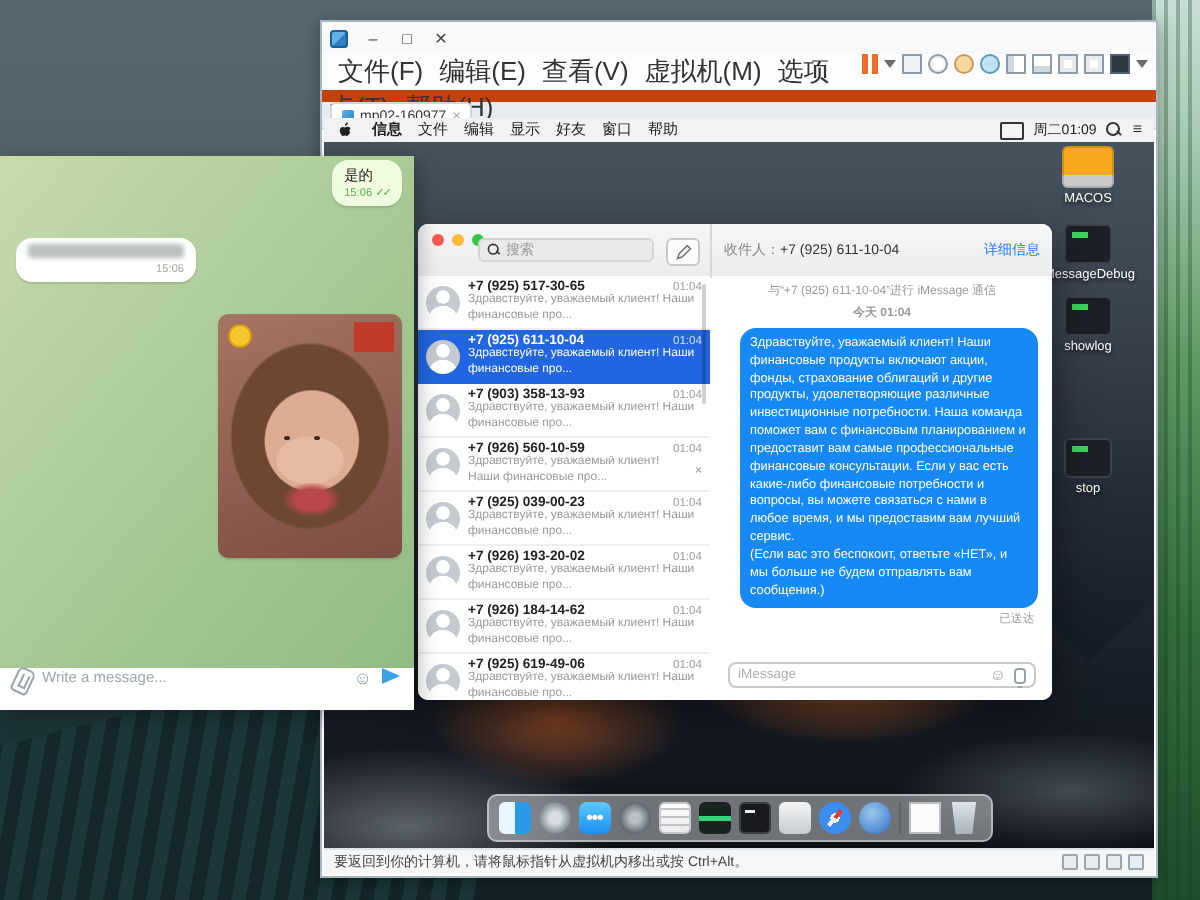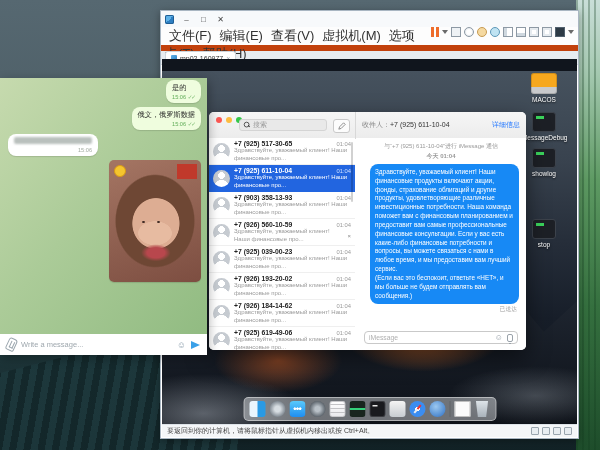--- a/index.html
+++ b/index.html
@@ -146,40 +146,40 @@
   .dock-icon.safari{border-radius:50%;background:radial-gradient(circle at 50% 50%,#fff 0 20%,#3b8df0 21% 100%);position:relative;}
   .dock-icon.safari::after{content:"";position:absolute;left:7px;top:3px;width:2px;height:10px;background:linear-gradient(180deg,#e33 50%,#eee 50%);transform:rotate(40deg);}
   .dock-icon.contacts{border-radius:50%;background:radial-gradient(circle at 40% 35%,#9cc8f0,#2d6fc2);}
   .dock-icon.dock-separator{width:1px;height:16px;border-radius:0;background:rgba(70,70,70,.35);}
   .dock-icon.document{background:#fbfbfb;box-shadow:inset 0 0 0 1px #bfbfbf;border-radius:1px;}
   .dock-icon.trash{background:linear-gradient(180deg,#dde3e8,#a9b2ba);clip-path:polygon(12% 0,88% 0,76% 100%,24% 100%);border-radius:0;}
 
   
   #telegram{position:absolute;left:0;top:78px;width:207px;height:277px;z-index:8;
     background:linear-gradient(130deg,#c6daae 0%,#abcb98 45%,#8fba80 100%);box-shadow:2px 3px 10px rgba(0,0,0,.3);}
-  .tg-msgs{position:absolute;left:0;right:0;top:0;bottom:21px;padding:2px 6px 0 8px;display:flex;flex-direction:column;gap:4px;overflow:hidden;}
+  .tg-msgs{position:absolute;left:0;right:0;top:0;bottom:21px;padding:2px 6px 0 8px;display:flex;flex-direction:column;gap:16px;overflow:hidden;}
   .tg-row{display:flex;}
   .tg-row.out{justify-content:flex-end;}
   .tg-bubble{position:relative;background:#fff;border-radius:8px;padding:3px 6px;font-size:7.2px;color:#222;box-shadow:0 1px 1px rgba(0,0,0,.12);max-width:150px;}
   .tg-row.out .tg-bubble{background:#effdde;}
   .tg-meta{display:block;text-align:right;font-size:5.6px;color:#a2aba0;margin-top:1px;}
   .tg-row.out .tg-meta{color:#61ad58;}
   .tg-ticks{letter-spacing:-1px;}
   .tg-row.t-redacted .tg-text{display:inline-block;width:78px;height:7px;background:#b9c0bd;border-radius:2px;filter:blur(1.2px);}
   .tg-row.t-photo .tg-bubble{width:92px;height:122px;padding:0;overflow:hidden;border-radius:5px;
     background:
       radial-gradient(ellipse 16% 7% at 51% 76%,#b8474d 0 60%,rgba(0,0,0,0) 100%),
       radial-gradient(ellipse 30% 16% at 50% 60%,#e7bba1 0 60%,rgba(0,0,0,0) 62%),
       radial-gradient(ellipse 42% 34% at 51% 52%,#ddad93 0 60%,rgba(0,0,0,0) 62%),
       radial-gradient(ellipse 68% 60% at 50% 50%,#6e4734 0 62%,rgba(0,0,0,0) 64%),
       linear-gradient(80deg,#c0392b 0 0) 94% 4%/20px 15px no-repeat,
       linear-gradient(160deg,#a47563,#7d4e41);}
   .tg-row.t-photo .tg-bubble::before{content:"";position:absolute;left:36%;top:50%;width:3px;height:2px;border-radius:50%;background:#3a2620;box-shadow:15px 0 #3a2620;}
   .tg-row.t-photo .tg-bubble::after{content:"";position:absolute;left:5px;top:5px;width:12px;height:12px;border-radius:50%;background:#f5c52e;border:1px solid #d79a18;box-sizing:border-box;}
-  .tg-input{position:absolute;left:0;right:0;bottom:0;height:21px;background:#fff;display:flex;align-items:center;padding:0 7px;gap:5px;box-sizing:border-box;}
+  .tg-input{position:absolute;left:0;right:0;bottom:0;height:21px;background:#fff;display:flex;align-items:flex-start;padding:0 7px;gap:5px;box-sizing:border-box;}
   .clip-icon{width:7px;height:11px;border:1px solid #9aa5ad;border-radius:3px 3px 2px 2px;transform:rotate(25deg);position:relative;}
   .clip-icon::after{content:"";position:absolute;left:1.5px;top:2px;width:2px;height:6px;border:1px solid #9aa5ad;border-top:none;}
   .tg-ph{flex:1;font-size:7.5px;color:#9fa8ae;}
   .tg-smiley{font-size:9px;color:#8fa1af;}
   .send-icon{width:0;height:0;border-top:4.5px solid transparent;border-bottom:4.5px solid transparent;border-left:9px solid #3aa0e8;}
 </style>
 </head>
 <body>
 
 <div id="screen">
@@ -220,20 +220,32 @@
     </div>
     <div class="vm-tabbar">
       <div class="vm-tab">
         <div class="vm-tab-icon"></div>
         <span>mp02-160977</span>
         <span class="vm-tab-close">×</span>
       </div>
     </div>
 
     <div class="vm-screen">
+      <div class="mac-menubar">
+        <svg class="apple-icon" viewBox="0 0 10 12">
+            <path fill="#222" d="M7.1 1.8c-.5.6-1.3.9-1.3.9s-.2-.9.3-1.5C6.6.5 7.5.4 7.5.4s.1.8-.4 1.4zM5.6 3.6c.6 0 1.1-.4 1.9-.4.4 0 1.3.1 1.9.9-.9.7-1 1.8-.3 2.8-.5 1.2-1.3 2.4-2.1 2.4-.5 0-.8-.3-1.4-.3-.6 0-.9.3-1.4.3-.9 0-2-2-2-3.6 0-1.7 1.1-2.4 2-2.4.6 0 1 .3 1.4.3z"></path>
+          </svg>
+        <span><span class="mac-menu-item bold">信息</span><span class="mac-menu-item">文件</span><span class="mac-menu-item">编辑</span><span class="mac-menu-item">显示</span><span class="mac-menu-item">好友</span><span class="mac-menu-item">窗口</span><span class="mac-menu-item">帮助</span></span>
+        <div class="mac-menubar-right">
+          <div class="mirror-icon"></div>
+          <span class="mac-clock">周二01:09</span>
+          <div class="search-glass-icon"></div>
+          <span class="menulist-icon">≡</span>
+        </div>
+      </div>
 
       <div class="mac-wallpaper">
         <div class="wp-ridge"></div>
         <div class="wp-glow"></div>
       </div>
 
       <div class="desktop-icons">
           <div class="dicon drive">
     <div class="dicon-img"></div>
     <div class="dicon-label">MACOS</div>
@@ -424,26 +436,20 @@
   </div>
 
   <div id="telegram">
     <div class="tg-msgs">
         <div class="tg-row out t-text">
     <div class="tg-bubble">
       <span class="tg-text">是的</span>
       <span class="tg-meta"><span class="tg-time">15:06</span> <span class="tg-ticks">✓✓</span></span>
     </div>
   </div>
-        <div class="tg-row out t-text">
-    <div class="tg-bubble">
-      <span class="tg-text">俄文，俄罗斯数据</span>
-      <span class="tg-meta"><span class="tg-time">15:06</span> <span class="tg-ticks">✓✓</span></span>
-    </div>
-  </div>
         <div class="tg-row in t-redacted">
     <div class="tg-bubble">
       <span class="tg-text"></span>
       <span class="tg-meta"><span class="tg-time">15:06</span> <span class="tg-ticks"></span></span>
     </div>
   </div>
         <div class="tg-row out t-photo">
     <div class="tg-bubble">
       
       

